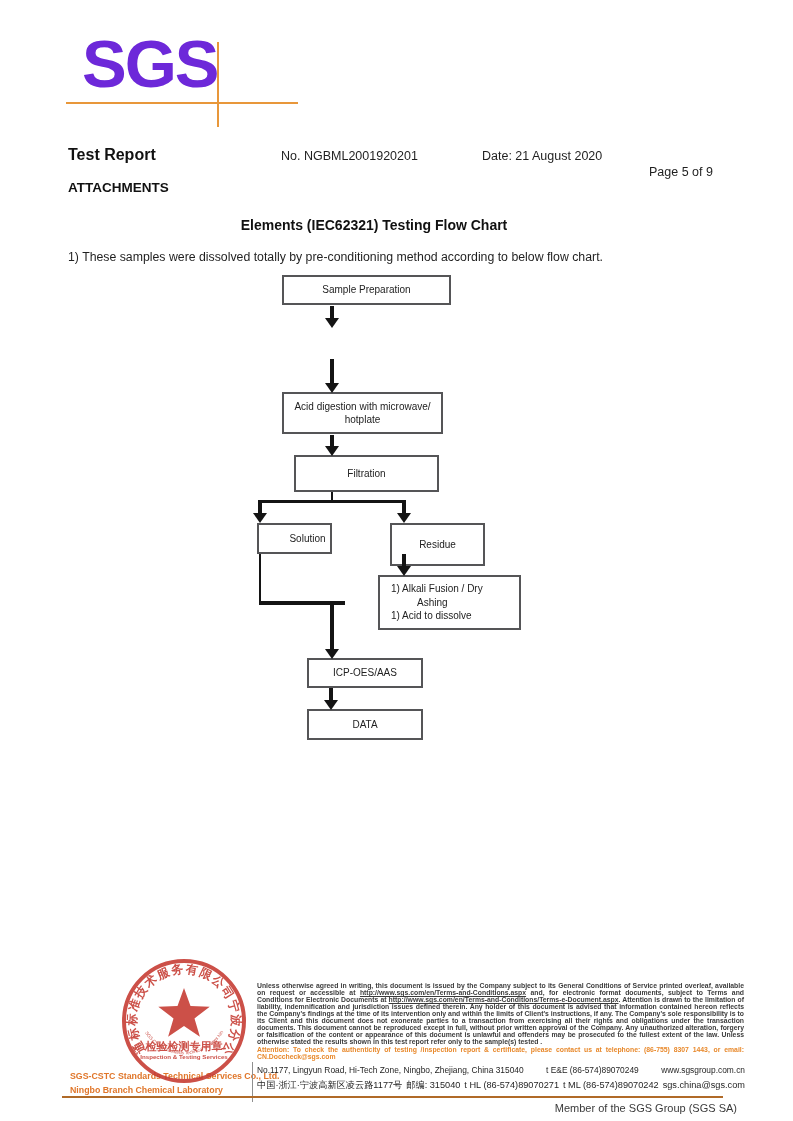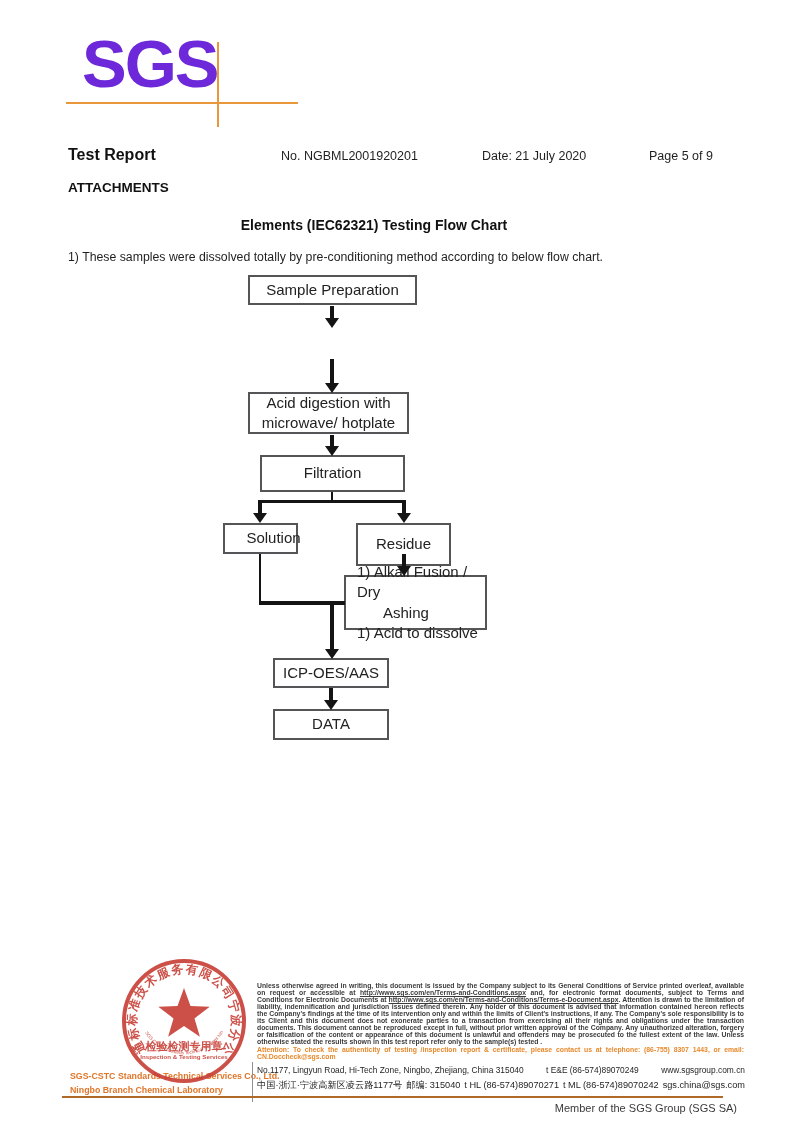--- a/index.html
+++ b/index.html
@@ -11,29 +11,29 @@
   .logo-text {
     position:absolute; left:82px; top:30px; font-size:67px; font-weight:bold;
     color:#6d28d9; letter-spacing:-2px; line-height:1;
   }
   .logo-hline { position:absolute; left:66px; top:102px; width:232px; height:2px; background:#e8973a; }
   .logo-vline { position:absolute; left:217px; top:42px; width:2px; height:85px; background:#e8973a; }
   
   .hdr-title { position:absolute; left:68px; top:146px; font-size:16px; font-weight:bold; color:#111; }
   .hdr-no    { position:absolute; left:281px; top:149px; font-size:12.5px;text-align:right; }
   .hdr-date  { position:absolute; left:482px; top:149px; font-size:12.5px; }
-  .hdr-page  { position:absolute; left:649px; top:149px; font-size:12.5px; }
+  .hdr-page  { position:absolute; left:649px; top:165px; font-size:12.5px; }
   .hdr-section { position:absolute; left:68px; top:180px; font-size:13.5px; font-weight:bold; color:#111; }
   
   .flow-title { position:absolute; left:0; top:217px; width:748px; text-align:center; font-size:14px; font-weight:bold; color:#111; }
   .flow-intro { position:absolute; left:68px; top:250px; width:700px; font-size:12.3px; }
   .fbox {
     position:absolute; box-sizing:border-box; border:2px solid #555557; background:#fff;
     display:flex; flex-direction:column; align-items:center; justify-content:center;
-    font-size:15px; color:#222; text-align:center; line-height:1.35;
+    font-size:10px; color:#222; text-align:center; line-height:1.35;margin-left:34px;
   }
   .fbox.multiline { align-items:flex-start; text-align:left; padding-left:11px; }
   .b-sampleprep { left:248px; top:275px; width:169px; height:30px; }
   .b-samplemeas { left:248px; top:328px; width:169px; height:30px; }
   .b-acid       { left:248px; top:392px; width:161px; height:42px; }
   .b-filtration { left:260px; top:455px; width:145px; height:37px; }
   .b-solution   { left:223px; top:523px; width:75px;  height:31px;padding-left:26px; }
   .b-residue    { left:356px; top:523px; width:95px;  height:43px; }
   .b-alkali     { left:344px; top:575px; width:143px; height:55px; }
   .b-icp        { left:273px; top:658px; width:116px; height:30px; }
@@ -77,21 +77,21 @@
 <body>
 
 <div class="page">
 
   <div class="logo-text">SGS</div>
   <div class="logo-hline"></div>
   <div class="logo-vline"></div>
 
   <div class="hdr-title">Test Report</div>
   <div class="hdr-no">No. NGBML2001920201</div>
-  <div class="hdr-date">Date: 21 July 2020</div>
+  <div class="hdr-date">Date: 21 August 2020</div>
   <div class="hdr-page">Page 5 of 9</div>
   <div class="hdr-section">ATTACHMENTS</div>
 
   <div class="flow-title">Elements (IEC62321) Testing Flow Chart</div>
   <div class="flow-intro">1) These samples were dissolved totally by pre-conditioning method according to below flow chart.</div>
 
   <div class="fbox b-sampleprep">Sample Preparation</div>
   <div class="fbox b-acid">Acid digestion with microwave/ hotplate</div>
   <div class="fbox b-filtration">Filtration</div>
   <div class="fbox b-solution">Solution</div>

